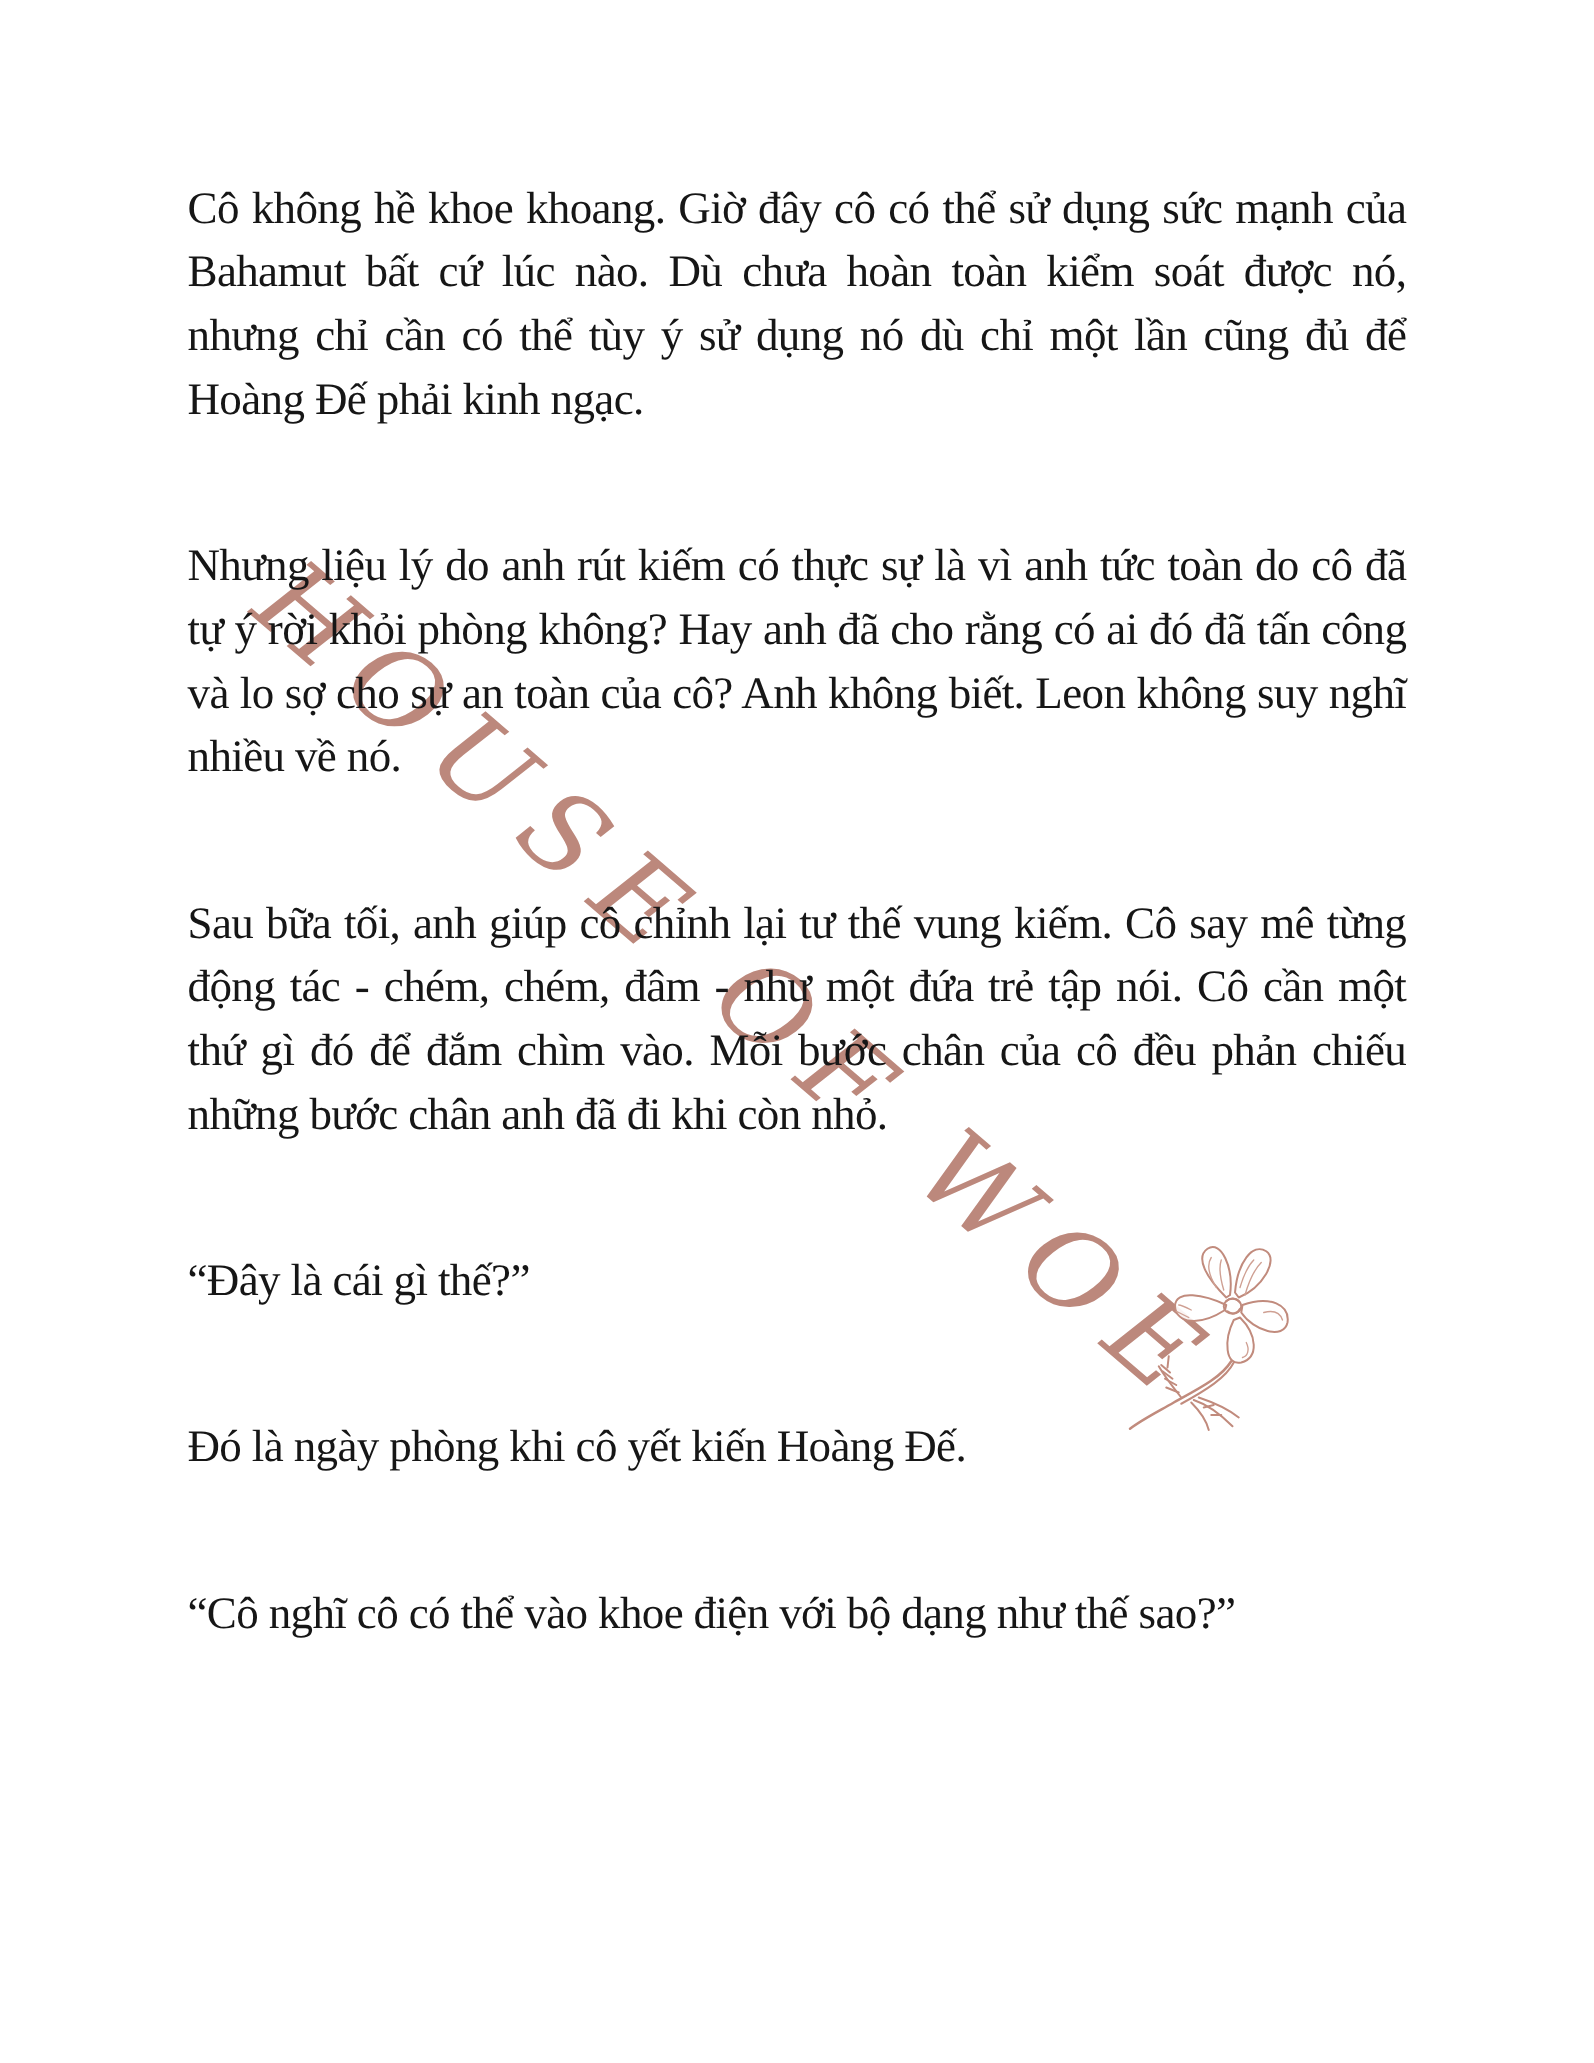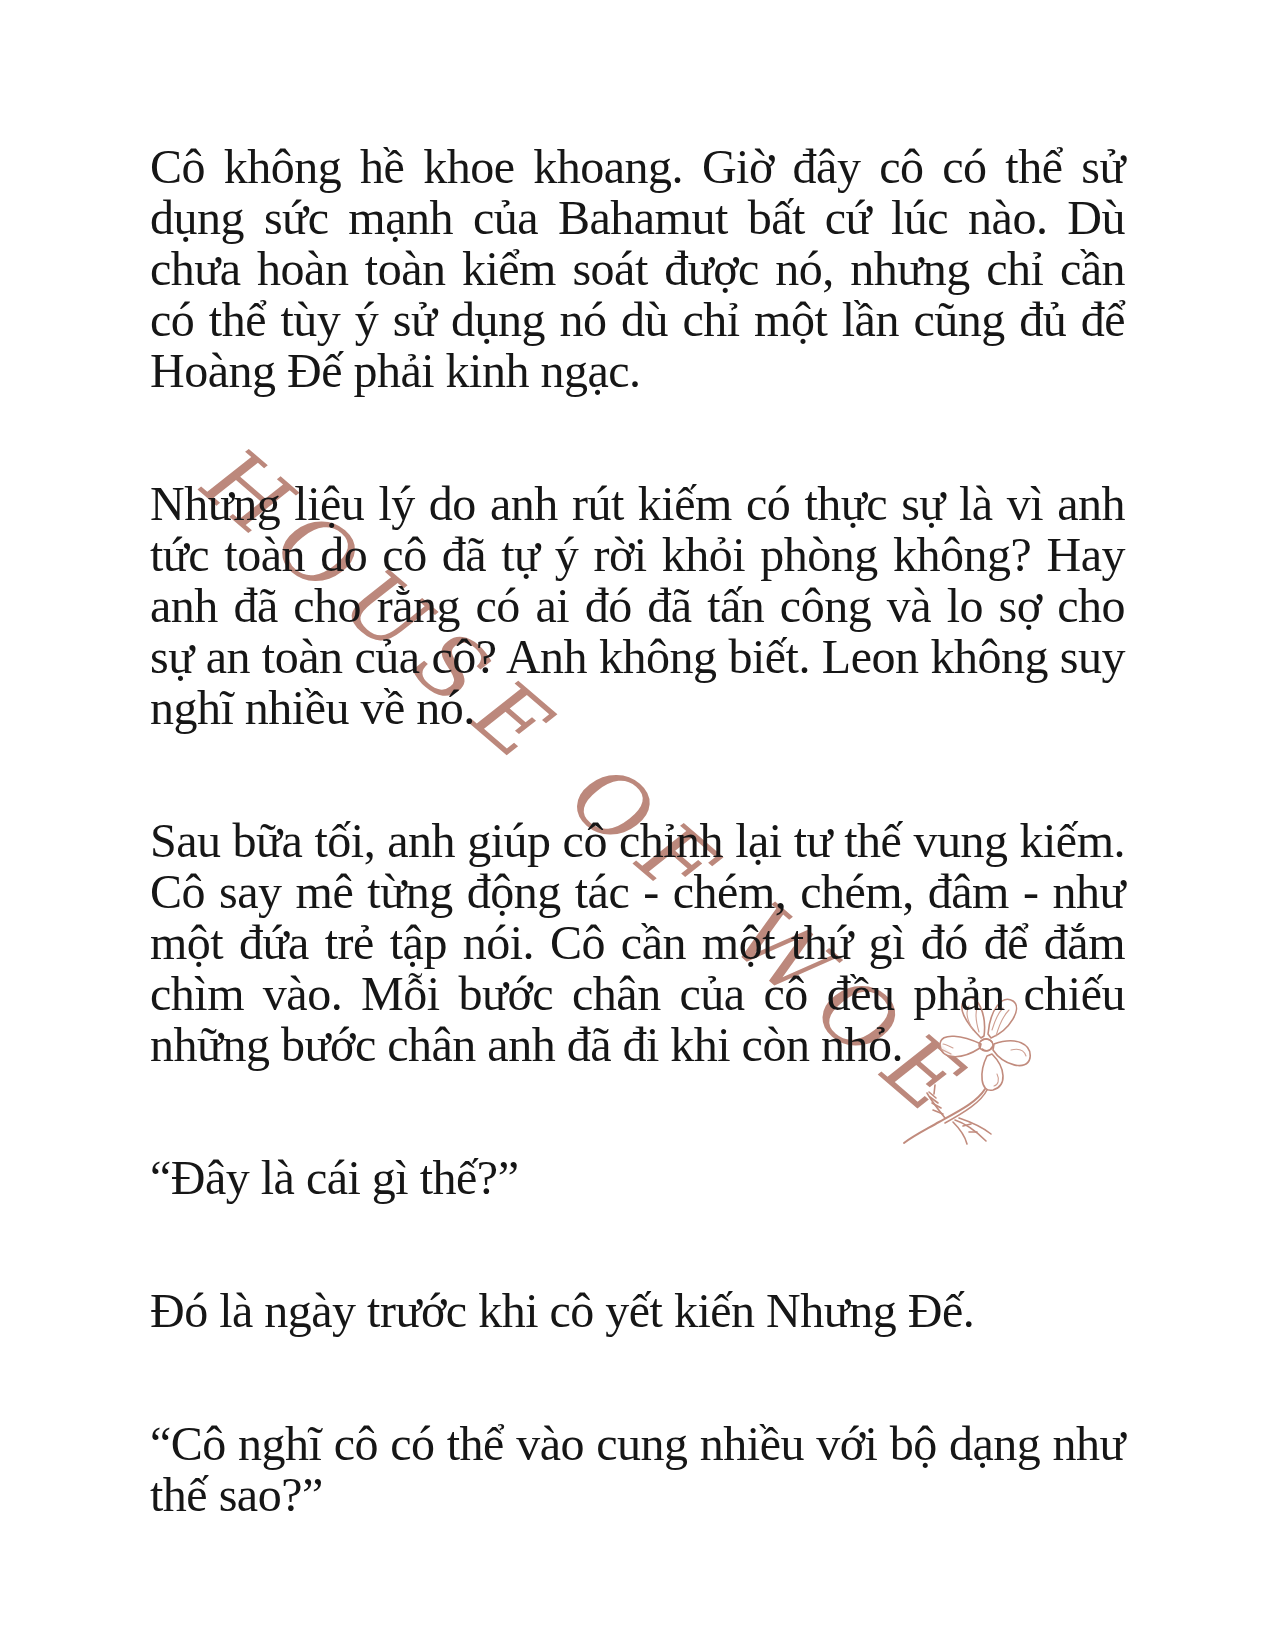--- a/index.html
+++ b/index.html
@@ -17,21 +17,21 @@
   }
   .content {
     position: absolute;
     left: 150px;
     top: 141px;
     width: 975px;
     z-index: 3;
   }
   .content p {
     margin: 0 0 82px 0;
-    font-size: 48px;
+    font-size: 36px;
     line-height: 51px;
     letter-spacing: -0.5px;
     text-align: justify;
   }
   .watermark {
     position: absolute;
     left: 252px;
     top: 428px;
     z-index: 1;
     font-family: "DejaVu Serif", "Liberation Serif", serif;
@@ -99,17 +99,17 @@
         <path d="M58,68 C54,66 50,64 48,63"></path>
       </g>
     </svg>
   </div>
 
   <div class="content">
     <p>Cô không hề khoe khoang. Giờ đây cô có thể sử dụng sức mạnh của Bahamut bất cứ lúc nào. Dù chưa hoàn toàn kiểm soát được nó, nhưng chỉ cần có thể tùy ý sử dụng nó dù chỉ một lần cũng đủ để Hoàng Đế phải kinh ngạc.</p>
     <p>Nhưng liệu lý do anh rút kiếm có thực sự là vì anh tức toàn do cô đã tự ý rời khỏi phòng không? Hay anh đã cho rằng có ai đó đã tấn công và lo sợ cho sự an toàn của cô? Anh không biết. Leon không suy nghĩ nhiều về nó.</p>
     <p>Sau bữa tối, anh giúp cô chỉnh lại tư thế vung kiếm. Cô say mê từng động tác - chém, chém, đâm - như một đứa trẻ tập nói. Cô cần một thứ gì đó để đắm chìm vào. Mỗi bước chân của cô đều phản chiếu những bước chân anh đã đi khi còn nhỏ.</p>
     <p>“Đây là cái gì thế?”</p>
-    <p>Đó là ngày trước khi cô yết kiến Nhưng Đế.</p>
-    <p>“Cô nghĩ cô có thể vào cung nhiều với bộ dạng như thế sao?”</p>
+    <p>Đó là ngày phòng khi cô yết kiến Hoàng Đế.</p>
+    <p>“Cô nghĩ cô có thể vào khoe điện với bộ dạng như thế sao?”</p>
   </div>
 
 </div>
 
 </body></html>

